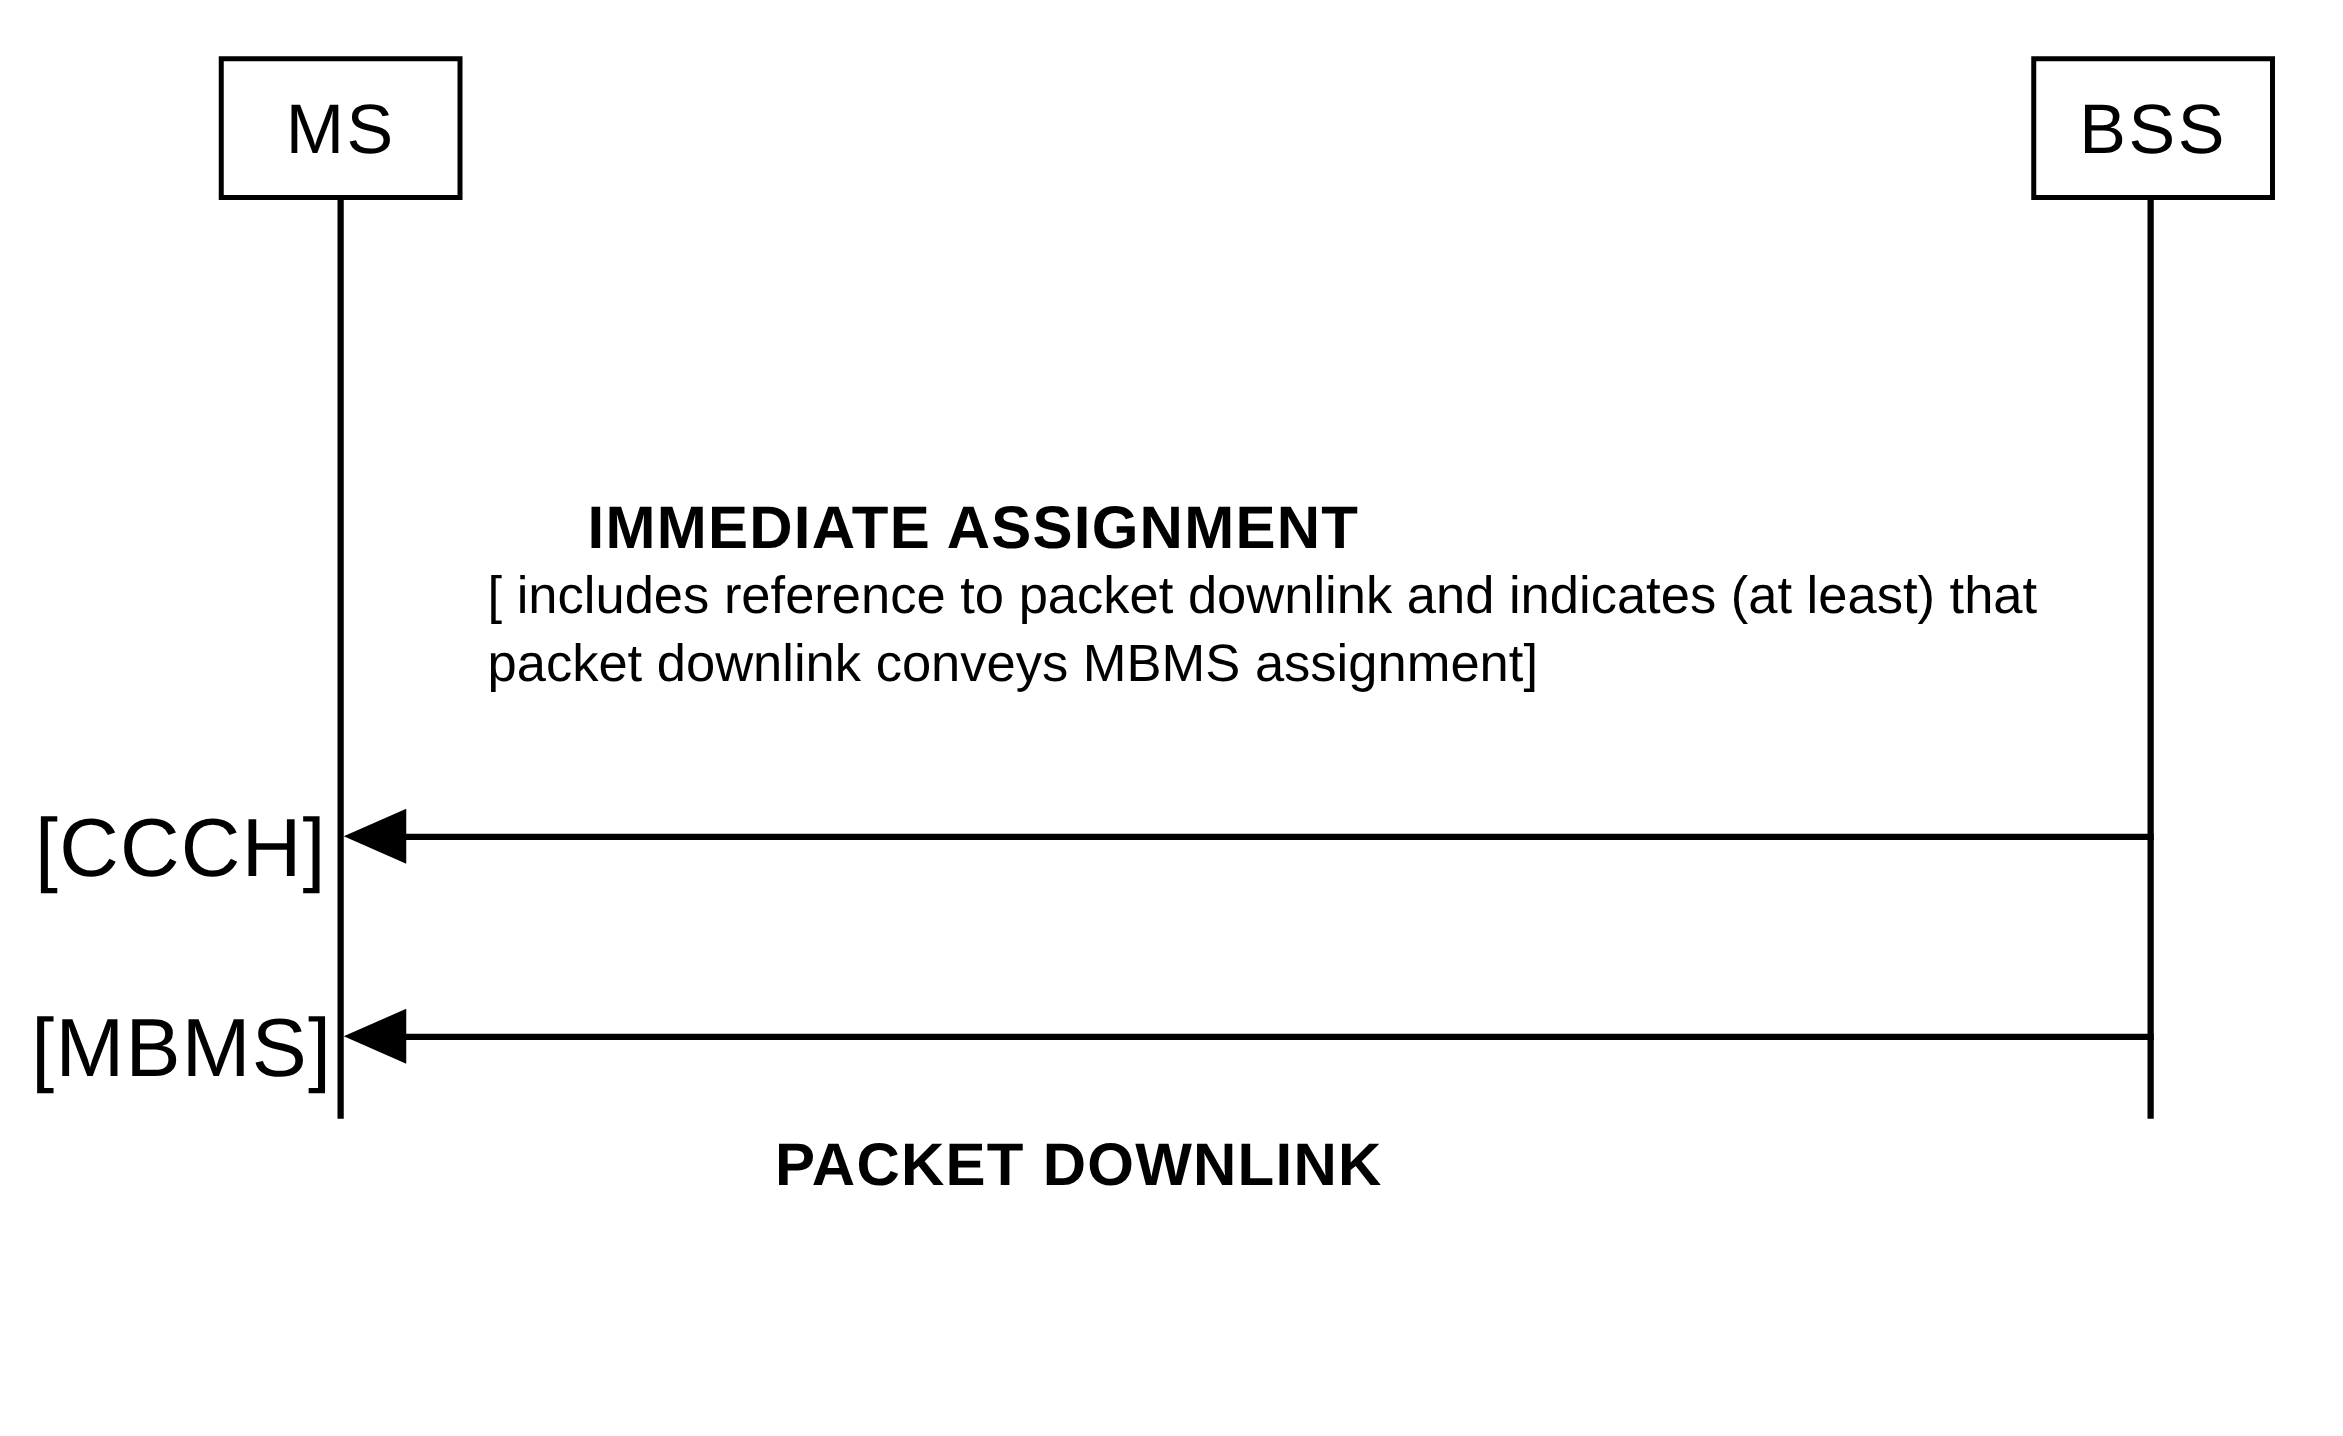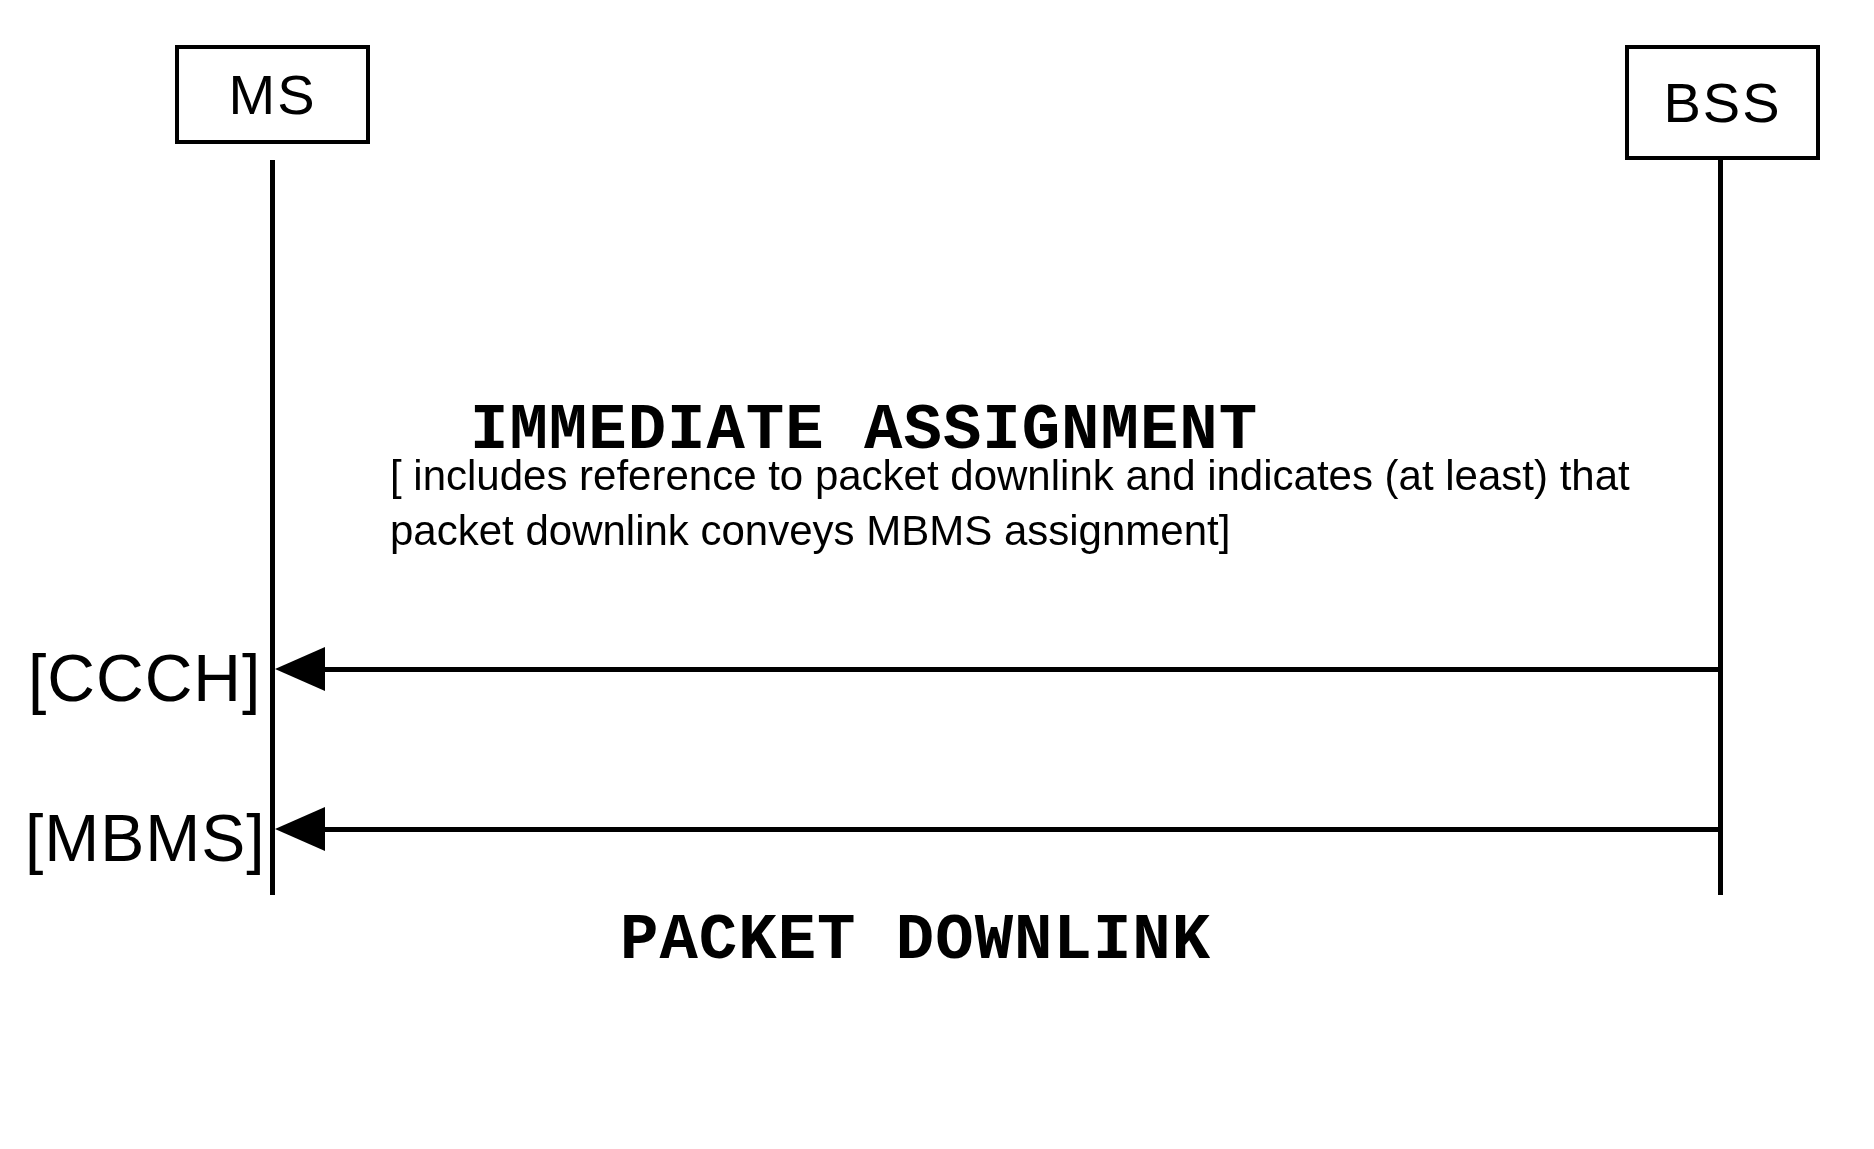--- a/index.html
+++ b/index.html
@@ -29,21 +29,21 @@
       align-items: center;
       justify-content: center;
       font-size: 56px;
       font-weight: normal;
       letter-spacing: 2px;
     }
     .ms-box {
       left: 175px;
       top: 45px;
       width: 195px;
-      height: 99px;
+      height: 115px;
     }
     .bss-box {
       left: 1625px;
       top: 45px;
       width: 195px;
       height: 115px;
     }
     .lifeline {
       position: absolute;
       width: 5px;
@@ -52,24 +52,23 @@
       height: 735px;
     }
     .ms-lifeline {
       left: 270px;
     }
     .bss-lifeline {
       left: 1718px;
     }
     .message-title {
       position: absolute;
-      font-size: 64px;
+      font-size: 48px;
       font-weight: bold;
       letter-spacing: 1px;
-      font-family: Liberation Mono, monospace;
     }
     .message-desc {
       position: absolute;
       font-size: 42px;
       font-weight: normal;
       line-height: 1.3;
     }
     .immediate-title {
       left: 470px;
       top: 395px;

